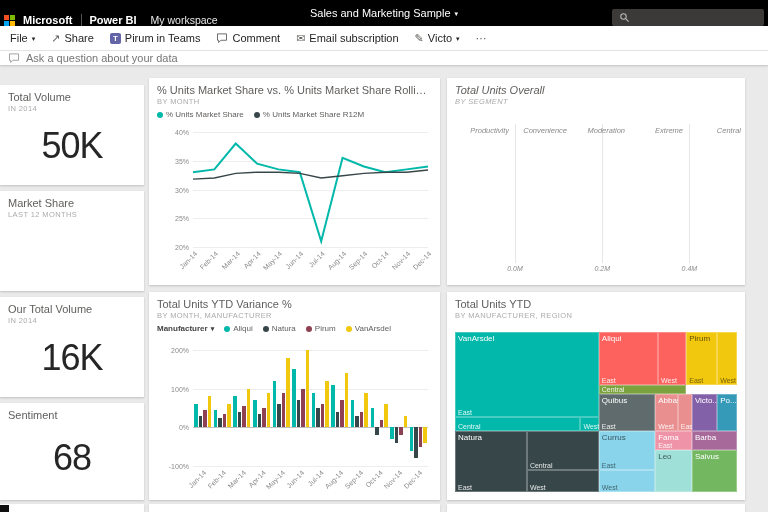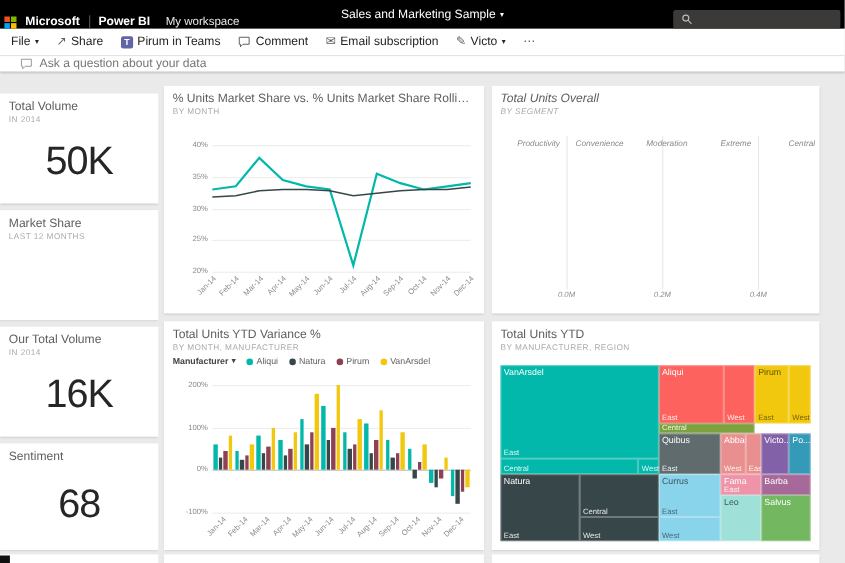--- a/index.html
+++ b/index.html
@@ -24,21 +24,21 @@
   .toolbar{position:absolute;top:26px;left:0;right:0;height:24px;background:#fff;
     border-bottom:1px solid #e3e3e3;display:flex;align-items:center;padding:0 10px;gap:16px;
     font-size:11px;color:#252423;z-index:9;}
   .tb-btn{display:flex;align-items:center;gap:4px;cursor:pointer;white-space:nowrap;}
   .tb-ico{font-size:11px;color:#605e5c;line-height:1;}
   .teams-ico{width:11px;height:11px;background:#6264A7;border-radius:2px;color:#fff;
     font-size:8px;display:flex;align-items:center;justify-content:center;font-weight:bold;}
   
   .qna{position:absolute;top:50px;left:0;right:0;height:15px;background:#fff;
     box-shadow:0 1px 2px rgba(0,0,0,.18);display:flex;align-items:center;gap:6px;
-    padding:0 18px;color:#767676;font-size:11px;z-index:8;cursor:text;}
+    padding:0 8px;color:#767676;font-size:11px;z-index:8;cursor:text;}
   
   .dashboard{position:absolute;top:71px;left:0;right:0;height:441px;background:#eaeaea;}
   .tile{position:absolute;background:#fff;box-shadow:0 1px 2px rgba(0,0,0,.18);
     padding:6px 8px;box-sizing:border-box;overflow:hidden;}
   .tile-title{font-size:11px;color:#605e5c;white-space:nowrap;overflow:hidden;text-overflow:ellipsis;}
   .tile-sub{font-size:7.5px;color:#ababab;letter-spacing:.4px;margin-top:1px;white-space:nowrap;}
   
   .tile-kpi{display:flex;flex-direction:column;}
   .kpi-value{flex:1;display:flex;align-items:center;justify-content:center;
     font-size:36px;color:#262626;letter-spacing:-1px;}
@@ -175,20 +175,30 @@
   </div>
   <div class="tile tile-kpi kpi4">
     <div class="tile-title">Sentiment</div>
     <div class="tile-sub"></div>
     <div class="kpi-value">68</div>
   </div>
 
   <div class="tile tile-line">
     <div class="tile-title">% Units Market Share vs. % Units Market Share Rolling 12...</div>
     <div class="tile-sub">BY MONTH</div>
+    <div class="legend" id="line-legend">
+        <div class="legend-item">
+          <div class="legend-dot" style="background: rgb(1, 184, 170);"></div>
+          <div class="legend-text">% Units Market Share</div>
+        </div>
+        <div class="legend-item">
+          <div class="legend-dot" style="background: rgb(55, 70, 73);"></div>
+          <div class="legend-text">% Units Market Share R12M</div>
+        </div>
+      </div>
     <div class="plot" id="line-plot">
         <div class="hgrid" style="top: 0%;"></div>
         <div class="ytick" style="top: 0%;">40%</div>
         <div class="hgrid" style="top: 25%;"></div>
         <div class="ytick" style="top: 25%;">35%</div>
         <div class="hgrid" style="top: 50%;"></div>
         <div class="ytick" style="top: 50%;">30%</div>
         <div class="hgrid" style="top: 75%;"></div>
         <div class="ytick" style="top: 75%;">25%</div>
         <div class="hgrid" style="top: 100%;"></div>

